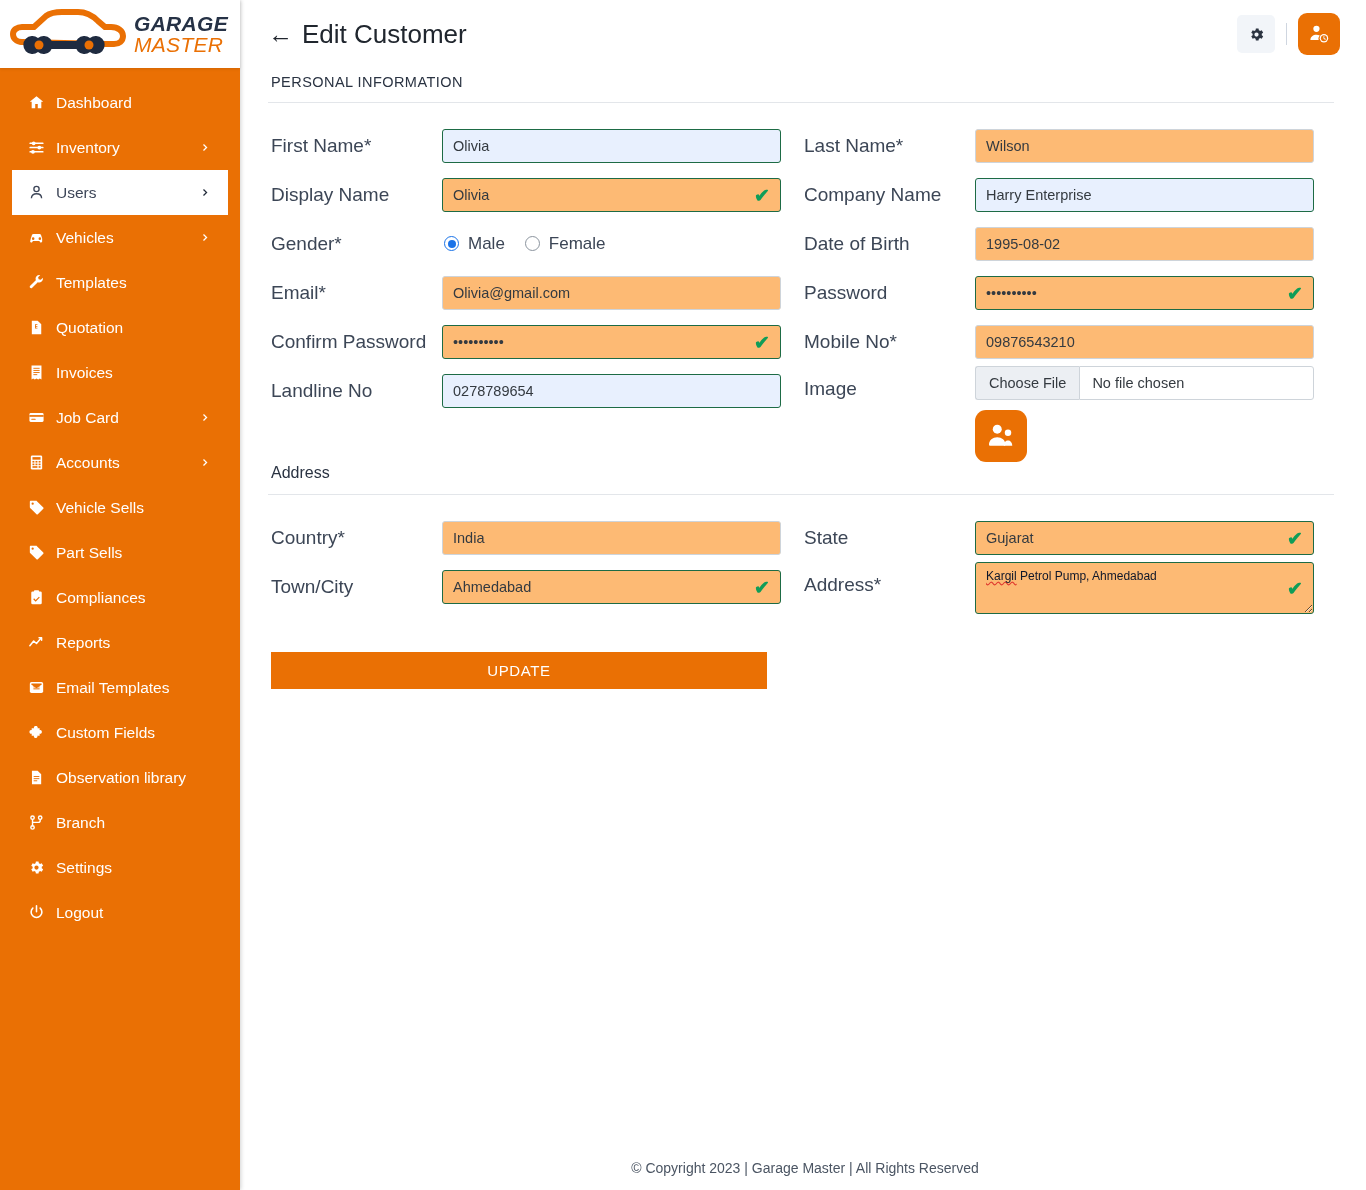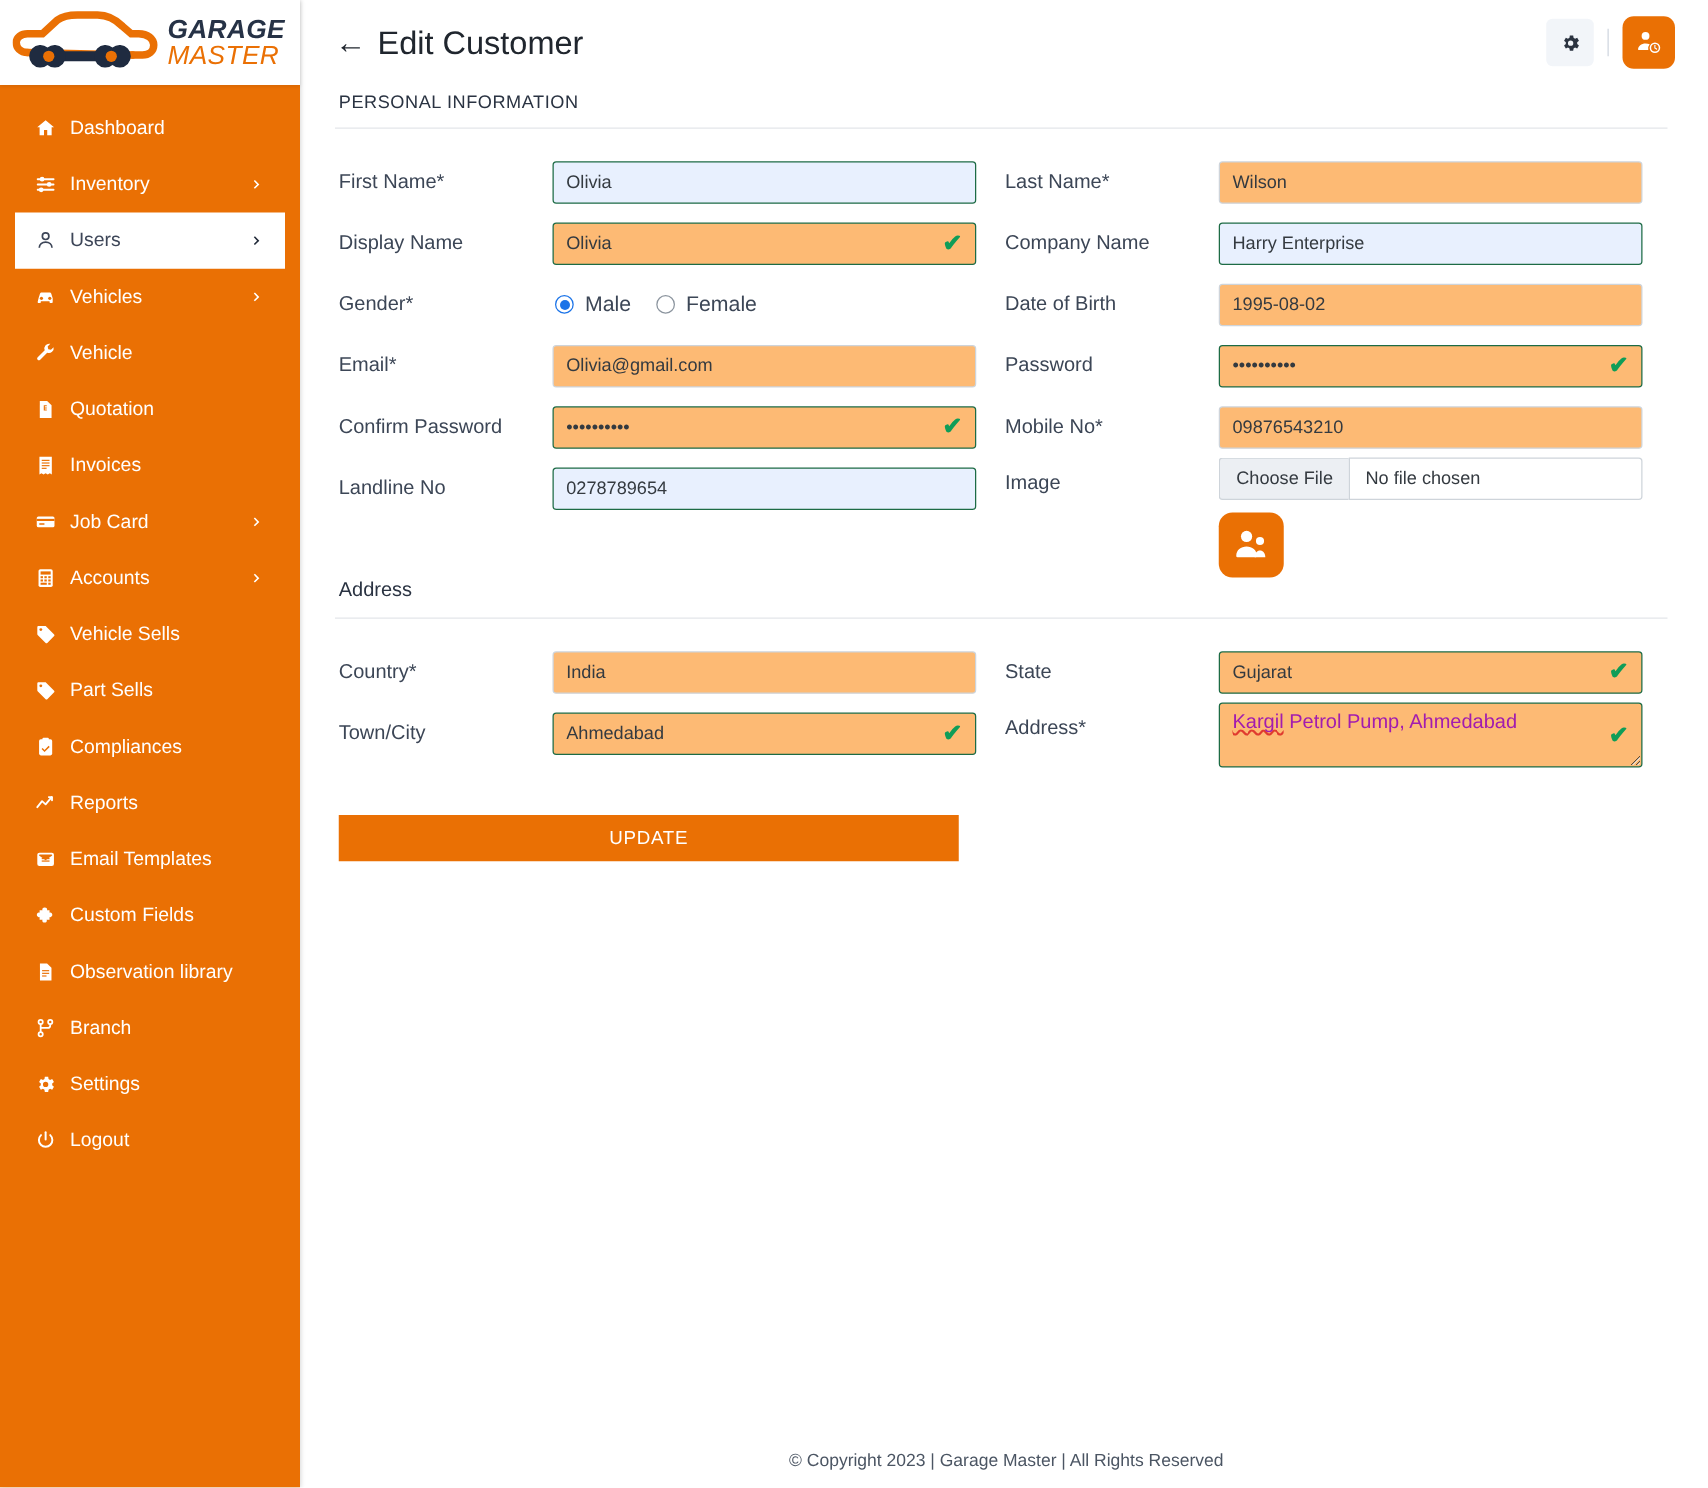--- a/index.html
+++ b/index.html
@@ -100,21 +100,21 @@
     padding-top: 18px;
   }
   .fcol { display: flex; flex-direction: column; }
   .frow {
     display: flex; align-items: center;
     height: 49px;
   }
   .frow.tall { height: 60px; align-items: flex-start; }
   .flabel {
     width: 174px; flex: 0 0 174px;
-    font-size: 16px; color: #3c4656; padding-left: 3px;
+    font-size: 19px; color: #3c4656; padding-left: 3px;
   }
   .frow.tall .flabel { padding-top: 12px; }
   .fctl { flex: 1 1 auto; position: relative; padding-right: 20px; }
 
   .inp {
     width: 100%; height: 34px;
     border: 1px solid #ced4da; border-radius: 3px;
     background: #fdba74;
     font-family: "Liberation Sans", sans-serif;
     font-size: 14.5px; color: #343a40;
@@ -129,21 +129,21 @@
     color: #0f9d58; font-size: 19px; font-weight: bold; line-height: 1;
     pointer-events: none;
   }
   textarea.inp {
     height: 52px; padding-top: 7px; resize: vertical; line-height: 1.25;
   }
   .spell { text-decoration: underline wavy #e03b2f; text-decoration-skip-ink: none; }
   .ta-wrap { position: relative; }
   .ta-text {
     position: absolute; left: 11px; top: 7px; right: 34px;
-    font-size: 16px; color: #a21caf; pointer-events: none;
+    font-size: 12px; color: #0f172a; pointer-events: none;
     font-family: "Liberation Sans", sans-serif;
   }
 
   .radio-row { display: flex; align-items: center; gap: 0px; padding-left: 2px; }
   .radio-opt { display: flex; align-items: center; gap: 9px; cursor: pointer; }
   .radio-opt + .radio-opt { margin-left: 20px; }
   .rdo {
     width: 15px; height: 15px; border-radius: 50%;
     border: 1.6px solid #8b949e; background: #fff;
     display: inline-block; position: relative; flex: 0 0 15px;
@@ -269,21 +269,21 @@
               <path fill="#ffffff" d="M8.6 4.3 16.3 12l-7.7 7.7-2-2L12.3 12 6.6 6.3z"></path>
             </svg>
           </span>
         </div>
         <div class="nav-item">
           <span class="ico">
             <svg width="17" height="17" viewBox="0 0 24 24">
               <path fill="#ffffff" d="M21 5.3a5.4 5.4 0 0 1-7.2 6.2L5.6 19.7a2 2 0 0 1-2.8-2.8l8.2-8.2A5.4 5.4 0 0 1 17.3 1.5l-3 3 .7 3 3 .7z"></path>
             </svg>
           </span>
-          <span class="lbl">Vehicle</span>
+          <span class="lbl">Templates</span>
         </div>
         <div class="nav-item">
           <span class="ico">
             <svg width="17" height="17" viewBox="0 0 24 24">
               <g fill="#ffffff">
                 <path d="M5.4 2.4h8.3l5 5v14.2H5.4z"></path>
                 <path fill="#ea7004" d="M9.9 7.4h3.4v1.1h-2.2v1.3h2.2v1.1h-2.2v1.3h2.2v1.1H9.9z"></path>
               </g>
             </svg>
           </span>

